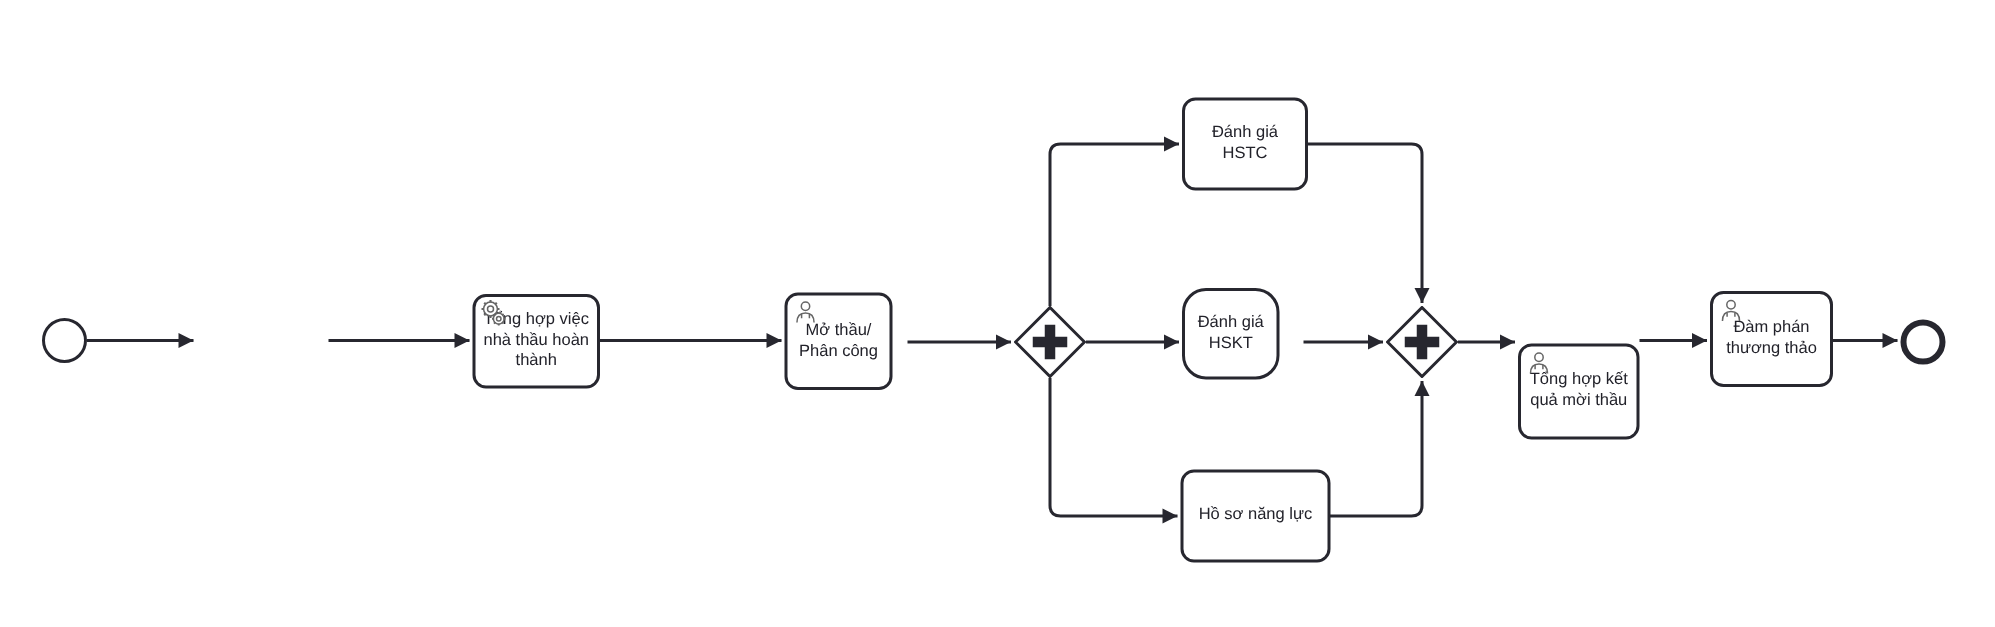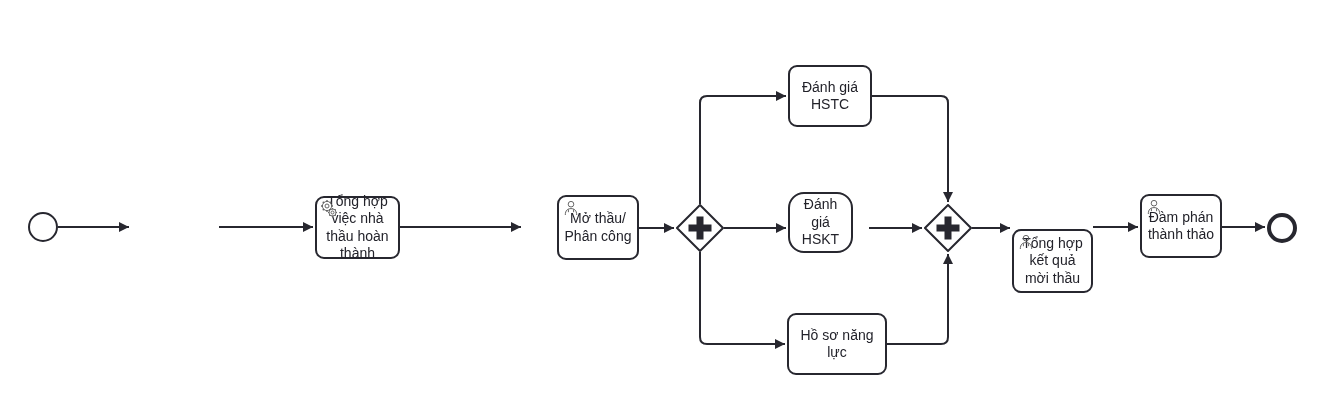--- a/index.html
+++ b/index.html
@@ -7,29 +7,29 @@
   body { font-family:"Liberation Sans", sans-serif; }
   #canvas {
     position:relative; width:1330px; height:418px; background:#ffffff; overflow:hidden;
   }
   #flows { position:absolute; left:0; top:0; width:1330px; height:418px; }
 
   .task {
     position:absolute; background:#ffffff;
     border:2px solid #27272f; border-radius:9px;
     display:flex; align-items:center; justify-content:center;
-    text-align:center; font-size:14px; line-height:1.25; color:#22222a;
+    text-align:center; font-size:11px; line-height:1.25; color:#22222a;
     padding:5px 4px;
   }
   .task .label { display:block; }
   .task .corner-icon { position:absolute; left:4px; top:3px; }
 
   #task-nha-thau-nop-thau   { left:131px; top:196px; width:88px; height:62px; }
   #task-tong-hop-viec       { left:315px; top:196px; width:85px; height:63px; }
-  #task-mo-thau-phan-cong   { left:523px; top:195px; width:82px; height:65px;margin-left:34px; }
+  #task-mo-thau-phan-cong   { left:523px; top:195px; width:72px; height:65px; }
   #task-danh-gia-hstc       { left:788px; top:65px;  width:84px; height:62px; }
   #task-danh-gia-hskt       { left:788px; top:192px; width:65px; height:61px;border-radius:16px; }
   #task-ho-so-nang-luc      { left:787px; top:313px; width:100px; height:62px; }
   #task-tong-hop-ket-qua    { left:1012px; top:194px; width:81px; height:64px;margin-top:35px; }
   #task-dam-phan            { left:1140px; top:194px; width:82px; height:64px; }
 
   .event-circle { position:absolute; background:#ffffff; border-radius:50%; }
   #start-event { left:28px;   top:212px; width:30px; height:30px; border:2px solid #27272f; }
   #end-event   { left:1267px; top:213px; width:30px; height:30px; border:4px solid #27272f; }
 
@@ -112,21 +112,21 @@
     </svg>
     <span class="label">Tổng hợp kết quả mời thầu</span>
   </div>
 
   <div id="task-dam-phan" class="task">
     <svg class="corner-icon" width="16" height="16" viewBox="0 0 16 16" fill="none" stroke="#666" stroke-width="1">
       <circle cx="8" cy="4.2" r="2.8"></circle>
       <path d="M2.3,15 C2.3,10.2 4.8,8.6 8,8.6 C11.2,8.6 13.7,10.2 13.7,15"></path>
       <path d="M5.4,9.3 V12.2 M10.6,9.3 V12.2"></path>
     </svg>
-    <span class="label">Đàm phán thành thảo</span>
+    <span class="label">Đàm phán thương thảo</span>
   </div>
 
   <svg id="gateway-split" class="gateway" width="48" height="48" viewBox="0 0 48 48">
     <polygon points="24,1 47,24 24,47 1,24" fill="#ffffff" stroke="#27272f" stroke-width="2"></polygon>
     <path d="M24,12.5 V35.5 M12.5,24 H35.5" stroke="#27272f" stroke-width="7" stroke-linecap="butt"></path>
   </svg>
 
   <svg id="gateway-join" class="gateway" width="48" height="48" viewBox="0 0 48 48">
     <polygon points="24,1 47,24 24,47 1,24" fill="#ffffff" stroke="#27272f" stroke-width="2"></polygon>
     <path d="M24,12.5 V35.5 M12.5,24 H35.5" stroke="#27272f" stroke-width="7" stroke-linecap="butt"></path>

